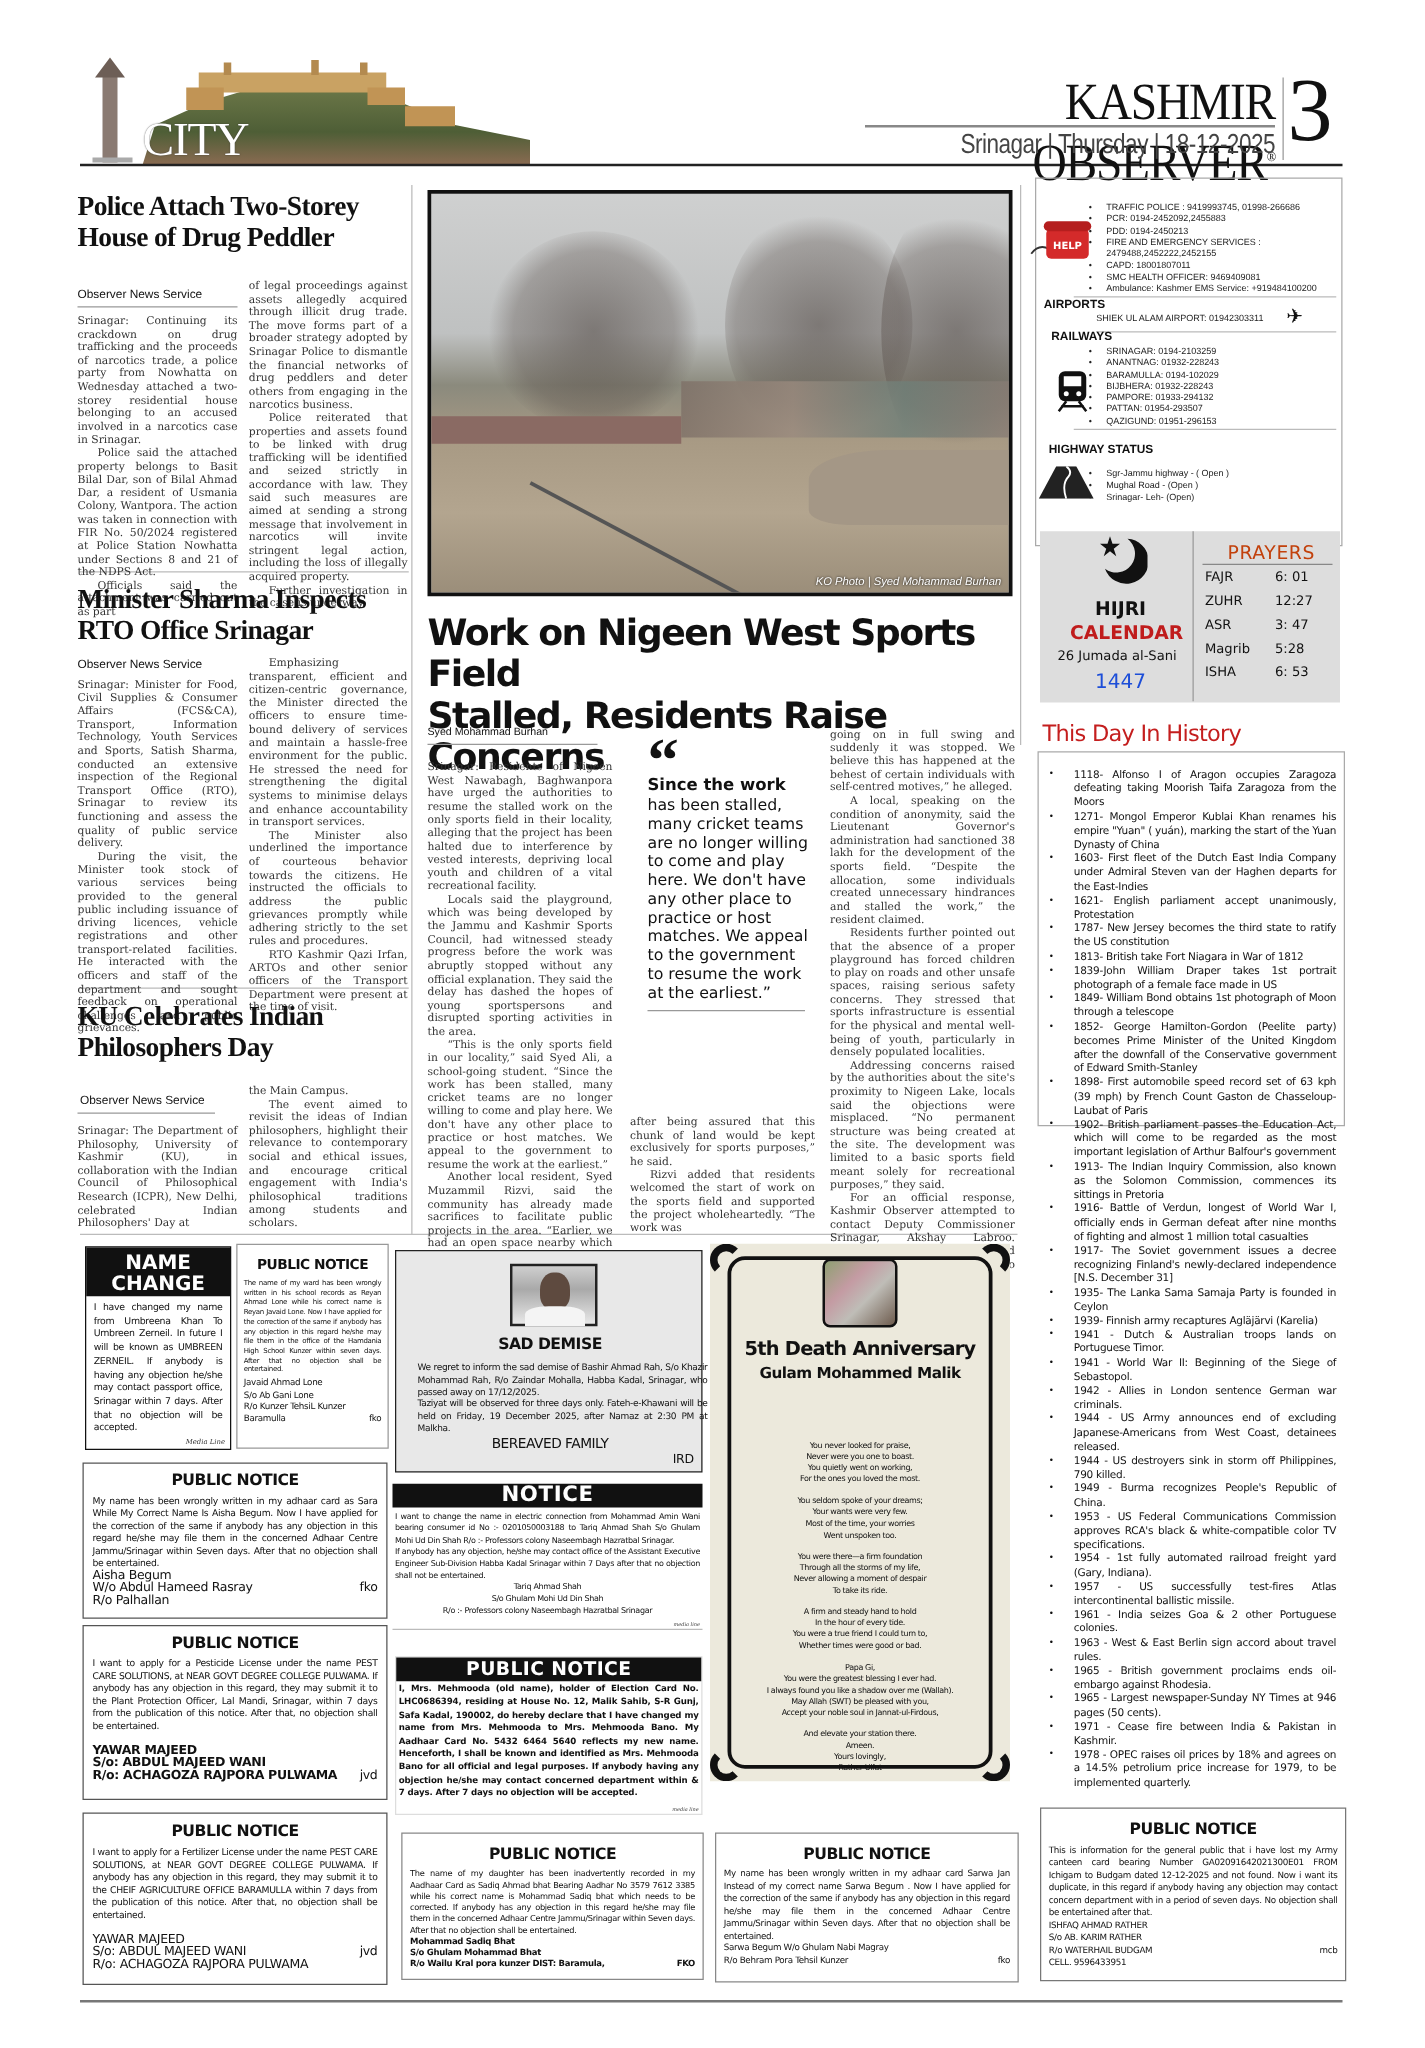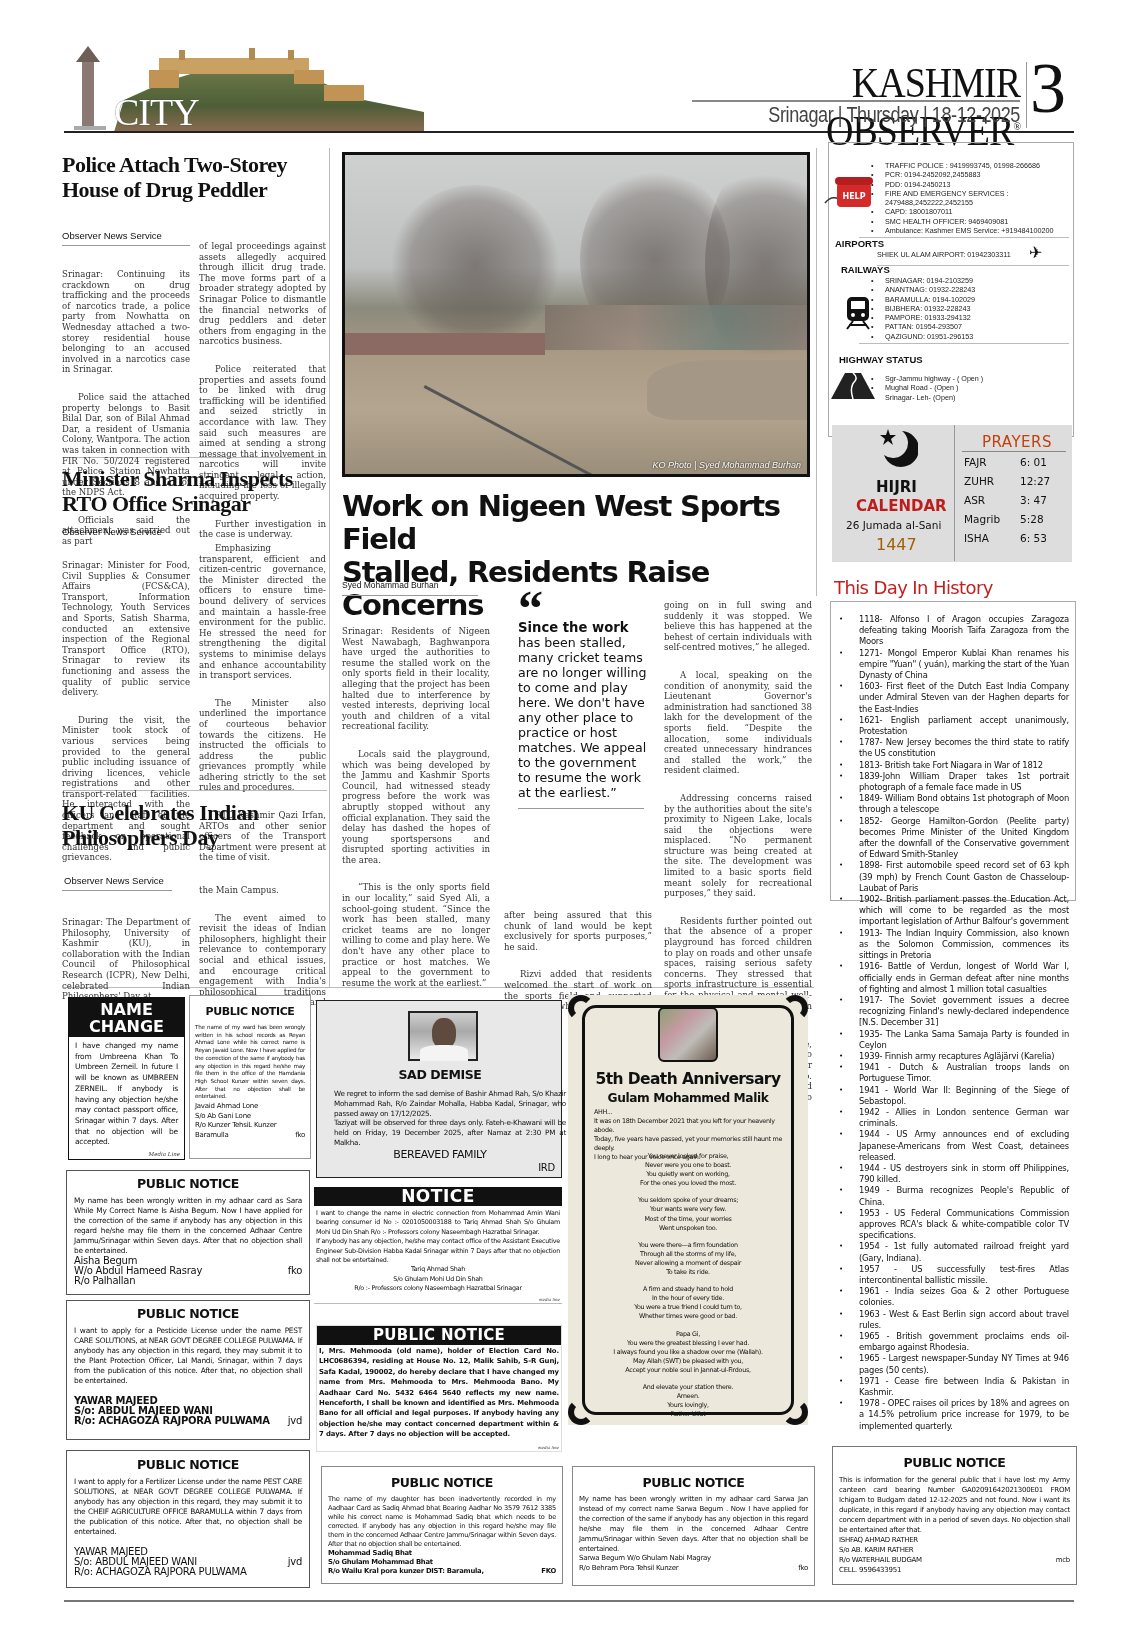--- a/index.html
+++ b/index.html
@@ -19,21 +19,21 @@
 
   
   .vrule { background: #bbb; width: 1px; }
   .hrule { background: #bbb; height: 1px; }
 
   
   .headline { font-family: "Liberation Serif", serif; font-weight: bold; color: #111; letter-spacing: -0.5px; line-height: 1.15; }
   .byline { font-family: "Liberation Sans", sans-serif; font-size: 9.5px; color: #111; }
   .byline-rule { height: 1px; background: #999; }
   .body-text { font-family: "DejaVu Serif", serif; font-size: 8.6px; line-height: 10.6px; text-align: justify; color: #333; }
-  .body-text p { text-indent: 16px; margin-top: 17px; }
+  .body-text p { text-indent: 16px; }
   .body-text p.first { text-indent: 0; }
 
   
   #photo-frame { left: 342px; top: 152px; width: 468px; height: 325px; border: 3px solid #111; background: linear-gradient(180deg, #cfd0d0 0%, #bfc1c1 35%, #8b8a7d 48%, #a89a84 62%, #b3a58f 80%, #9b8e7a 100%); overflow: hidden; font-style: italic; }
   #photo-frame .tree { position: absolute; border-radius: 50%; background: radial-gradient(circle, rgba(70,60,55,0.55) 0%, rgba(90,80,75,0.35) 55%, rgba(0,0,0,0) 72%); }
   #photo-frame .wall { position: absolute; left: 0; top: 178px; width: 200px; height: 22px; background: #8a6a63; }
   #photo-frame .houses { position: absolute; left: 200px; top: 150px; width: 268px; height: 45px; background: linear-gradient(90deg,#7e7067,#9a8a7e,#6f7f78,#8a7c74); opacity: 0.8; }
   #photo-frame .fence { position: absolute; left: 80px; top: 230px; width: 230px; height: 3px; background: #555; transform: rotate(28deg); transform-origin: left top; }
   #photo-frame .rubble { position: absolute; right: 0; top: 205px; width: 160px; height: 60px; background: #a49786; border-radius: 40% 0 0 20%; }
   #photo-credit { right: 6px; bottom: 4px; font-family: "Liberation Sans", sans-serif; font-size: 9px; color: #fff; text-shadow: 0 0 2px #000; }
@@ -49,21 +49,21 @@
   .info-list { list-style: none; font-family: "Liberation Sans", sans-serif; font-size: 7.2px; line-height: 9.3px; color: #222; }
   .info-list li::before { content: "•"; display: inline-block; width: 14px; margin-left: -14px; }
   .info-heading { font-family: "Liberation Sans", sans-serif; font-weight: bold; font-size: 9.5px; color: #111; }
   .help-phone { width: 52px; height: 36px; }
 
   
   #hijri-box { left: 832px; top: 425px; width: 240px; height: 137px; background: #dddddd; }
   #hijri-title { font-family: "DejaVu Sans", sans-serif; font-weight: bold; font-size: 15px; color: #111; }
   #hijri-sub { font-family: "DejaVu Sans", sans-serif; font-weight: bold; font-size: 15px; color: #c01c1c; }
   #hijri-date { font-family: "DejaVu Sans", sans-serif; font-size: 10.5px; color: #111; }
-  #hijri-year { font-family: "DejaVu Sans", sans-serif; font-size: 16px; color: #a16207; }
+  #hijri-year { font-family: "DejaVu Sans", sans-serif; font-size: 16px; color: #1d4ed8; }
   #prayers-title { font-family: "DejaVu Sans", sans-serif; font-size: 15px; letter-spacing: 0.5px; color: #c2410c; }
   .prayer-row { display: flex; font-family: "DejaVu Sans", sans-serif; font-size: 10.5px; line-height: 19px; color: #111; }
   .prayer-row .pn { width: 56px; }
 
   
   #history-title { left: 834px; top: 577px; font-family: "DejaVu Sans", sans-serif; font-size: 18px; color: #c41e1e; letter-spacing: -0.6px; }
   #history-box { left: 830px; top: 601px; width: 246px; height: 300px; border: 1px solid #aaa; border-top: 1px solid #aaa; }
   #history-list { list-style: none; position: absolute; left: 28px; top: 12px; width: 210px; font-family: "DejaVu Sans", sans-serif; font-size: 8.4px; line-height: 11.2px; color: #111; text-align: justify; letter-spacing: -0.2px; }
   #history-list li { position: relative; }
   #history-list li::before { content: "•"; position: absolute; left: -20px; font-size: 7px; }
@@ -216,22 +216,22 @@
 <div class="abs hrule" style="left:518px; top:808px; width:126px; background:#999;"></div>
 
 <div class="abs body-text" style="left:504px; top:893px; width:148px;">
   <p class="first">after being assured that this chunk of land would be kept exclusively for sports purposes,” he said.</p>
   <p>Rizvi added that residents welcomed the start of work on the sports field and supported the project wholeheartedly. “The work was</p>
 </div>
 
 <div class="abs body-text" style="left:664px; top:583px; width:148px;">
   <p class="first">going on in full swing and suddenly it was stopped. We believe this has happened at the behest of certain individuals with self-centred motives,” he alleged.</p>
   <p>A local, speaking on the condition of anonymity, said the Lieutenant Governor's administration had sanctioned 38 lakh for the development of the sports field. “Despite the allocation, some individuals created unnecessary hindrances and stalled the work,” the resident claimed.</p>
+  <p>Residents further pointed out that the absence of a proper playground has forced children to play on roads and other unsafe spaces, raising serious safety concerns. They stressed that sports infrastructure is essential for the physical and mental well-being of youth, particularly in densely populated localities.</p>
   <p>Addressing concerns raised by the authorities about the site's proximity to Nigeen Lake, locals said the objections were misplaced. “No permanent structure was being created at the site. The development was limited to a basic sports field meant solely for recreational purposes,” they said.</p>
-  <p>Residents further pointed out that the absence of a proper playground has forced children to play on roads and other unsafe spaces, raising serious safety concerns. They stressed that sports infrastructure is essential for the physical and mental well-being of youth, particularly in densely populated localities.</p>
   <p>For an official response, Kashmir Observer attempted to contact Deputy Commissioner Srinagar, Akshay Labroo. However, despite repeated attempts, he did not respond to calls till the filing of this report.</p>
 </div>
 
 <div class="abs" id="info-panel">
   <div class="abs" style="left:-6px; top:30px;">
     <svg class="help-phone" viewBox="0 0 52 36">
       <path d="M2 30 Q8 22 16 26" stroke="#333" fill="none" stroke-width="1.5"></path>
       <rect x="14" y="10" width="34" height="24" rx="4" fill="#d42a2a"></rect>
       <rect x="12" y="4" width="38" height="8" rx="4" fill="#b51e1e"></rect>
       <text x="31" y="26" font-size="8" font-family="DejaVu Sans, sans-serif" font-weight="bold" fill="#fff" text-anchor="middle">HELP</text>
@@ -456,26 +456,20 @@
 
 <div class="abs" id="anniv-box">
   <div class="orn" style="left:0; top:0; border-right-color:transparent; border-bottom-color:transparent;"></div>
   <div class="orn" style="right:0; top:0; border-left-color:transparent; border-bottom-color:transparent;"></div>
   <div class="orn" style="left:0; bottom:0; border-right-color:transparent; border-top-color:transparent;"></div>
   <div class="orn" style="right:0; bottom:0; border-left-color:transparent; border-top-color:transparent;"></div>
   <div class="abs" id="anniv-inner"></div>
   <div class="abs" id="anniv-photo"></div>
   <div class="abs" id="anniv-title" style="left:0; top:75px; width:240px;">5th Death Anniversary</div>
   <div class="abs" id="anniv-name" style="left:0; top:96px; width:240px;">Gulam Mohammed Malik</div>
-  <div class="abs anniv-text" style="left:26px; top:113px; width:200px;">
-    <div>AHH...</div>
-    <div>It was on 18th December 2021 that you left for your heavenly abode.</div>
-    <div>Today, five years have passed, yet your memories still haunt me deeply.</div>
-    <div>I long to hear your voice once again.</div>
-  </div>
   <div class="abs anniv-text anniv-poem" id="anniv-poem" style="left:20px; top:157px; width:200px;">
       <div class="anniv-stanza">
         <div>You never looked for praise,</div>
         <div>Never were you one to boast.</div>
         <div>You quietly went on working,</div>
         <div>For the ones you loved the most.</div>
       </div>
       <div class="anniv-stanza">
         <div>You seldom spoke of your dreams;</div>
         <div>Your wants were very few.</div>

